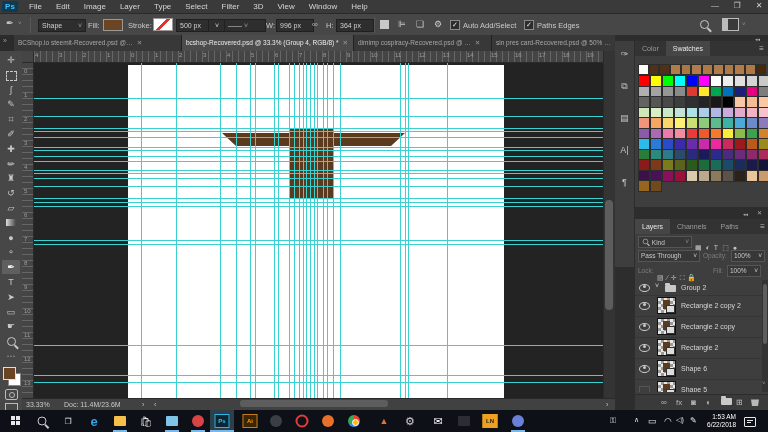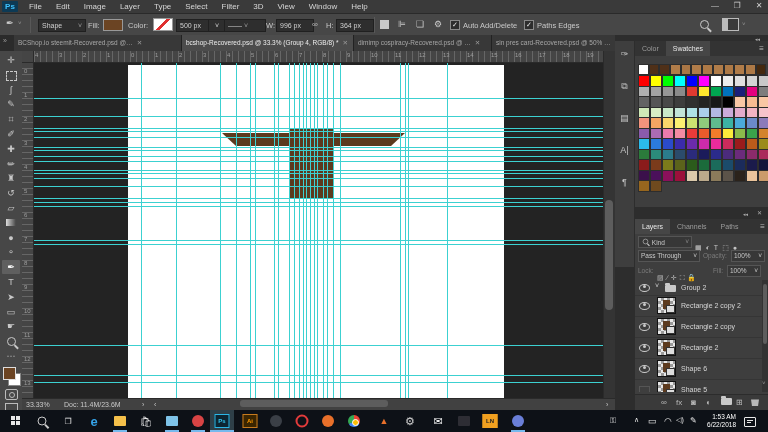--- a/index.html
+++ b/index.html
@@ -106,38 +106,38 @@
 <div id="optionsbar" class="abs">
   <span class="abs" style="left:6px;top:4px;color:#ccc;font-size:9px">✒</span>
   <span class="abs" style="left:18px;top:6px;color:#999;font-size:6px">˅</span>
   <span class="vsep abs" style="left:30px"></span>
   <span class="opt-box abs" style="left:38px;top:5px;width:40px">
     <span>Shape</span>
     <span style="float:right;color:#999">˅</span>
   </span>
   <span class="opt-label abs" style="left:88px;top:7px">Fill:</span>
   <span class="abs" style="left:103px;top:5px;width:18px;height:10px;background:#6b4423;border:1px solid #999"></span>
-  <span class="opt-label abs" style="left:128px;top:7px">Color:</span>
+  <span class="opt-label abs" style="left:128px;top:7px">Stroke:</span>
   <span class="abs" style="left:153px;top:4px;width:18px;height:11px;background:#fff;border:1px solid #999;
         background-image:linear-gradient(135deg,transparent 44%,#e03030 44%,#e03030 56%,transparent 56%)"></span>
   <span class="opt-box abs" style="left:176px;top:5px;width:28px">500 px</span>
   <span class="opt-box abs" style="left:208px;top:5px;width:10px;text-align:center">˅</span>
   <span class="opt-box abs" style="left:224px;top:5px;width:34px">—— <span style="color:#999">˅</span></span>
   <span class="opt-label abs" style="left:266px;top:7px">W:</span>
   <span class="opt-box abs" style="left:276px;top:5px;width:30px">996 px</span>
   <span class="abs" style="left:312px;top:6px;color:#bbb;font-size:8px">∞</span>
   <span class="opt-label abs" style="left:326px;top:7px">H:</span>
   <span class="opt-box abs" style="left:336px;top:5px;width:30px">364 px</span>
   <span class="vsep abs" style="left:374px"></span>
   <span class="abs" style="left:380px;top:6px;width:9px;height:9px;background:#c9c9c9"></span>
   <span class="abs" style="left:398px;top:5px;color:#c9c9c9;font-size:9px">⊫</span>
   <span class="abs" style="left:416px;top:5px;color:#c9c9c9;font-size:9px">❏</span>
   <span class="abs" style="left:434px;top:5px;color:#c9c9c9;font-size:9px">⚙</span>
   <span class="cb abs" style="left:450px;top:6px">✓</span>
-  <span class="opt-label abs" style="left:463px;top:7px">Auto Add/Delete</span>
+  <span class="opt-label abs" style="left:463px;top:7px">Auto Add/Select</span>
   <span class="cb abs" style="left:524px;top:6px">✓</span>
   <span class="opt-label abs" style="left:537px;top:7px">Paths Edges</span>
   <span class="lens abs" style="left:700px;top:6px"></span>
   <span class="abs" style="left:722px;top:4px;width:15px;height:11px;border:1px solid #bbb;background:linear-gradient(90deg,#bbb 5px,#3a3a3a 5px)"></span>
   <span class="abs" style="left:742px;top:7px;color:#999;font-size:6px">˅</span>
 </div>
 
 <div id="tabbar" class="abs">
   <span class="abs" style="left:3px;top:2px;color:#9a9a9a;font-size:7px">»</span>
   <div id="tabs-holder" class="abs" style="left:14px;top:0">

